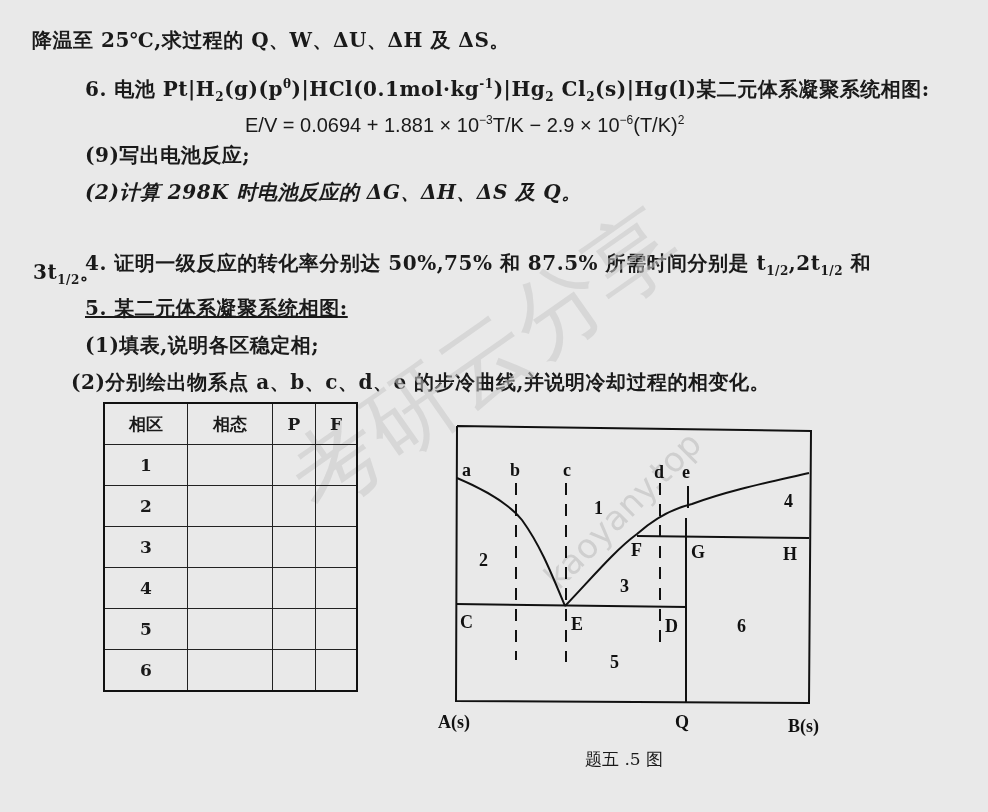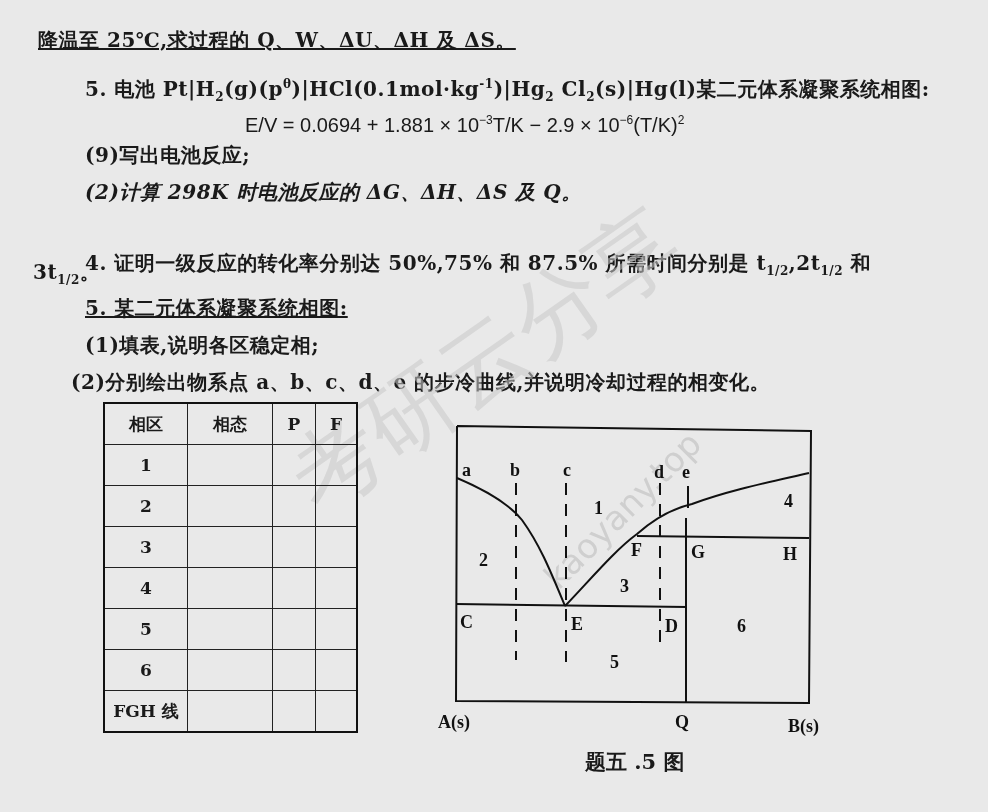--- a/index.html
+++ b/index.html
@@ -16,29 +16,29 @@
   table.phase {
     position:absolute; left:103px; top:402px; border-collapse:collapse;
     border:2px solid #111; font-family:"DejaVu Serif",serif; font-weight:bold;
   }
   table.phase td, table.phase th {
     border:1.5px solid #222; height:40px; text-align:center; font-size:17px; padding:0;
   }
   .c1 { width:82px; } .c2 { width:84px; } .c3 { width:42px; } .c4 { width:40px; }
   .diag { position:absolute; left:430px; top:410px; width:400px; height:380px; }
   .diag text { font-family:"Liberation Serif",serif; font-weight:bold; font-size:18px; fill:#111; }
-  .caption { position:absolute; left:585px; top:748px; font-size:21px; font-weight:bold; }
+  .caption { position:absolute; left:585px; top:748px; font-size:17px; font-weight:normal; }
 </style>
 </head>
 <body>
 
-<div class="line" style="left:38px;top:28px;text-decoration:underline;">降温至 25℃,求过程的 Q、W、ΔU、ΔH 及 ΔS。</div>
+<div class="line" style="left:32px;top:28px;">降温至 25℃,求过程的 Q、W、ΔU、ΔH 及 ΔS。</div>
 
 <div class="line" style="left:85px;top:72px;">
-  <span>5. 电池 Pt|H</span><sub>2</sub><span>(g)(p</span><sup>θ</sup><span>)|HCl(0.1mol·kg</span><sup>-1</sup><span>)|Hg</span><sub>2</sub><span> Cl</span><sub>2</sub><span>(s)|Hg(l)某二元体系凝聚系统相图:</span>
+  <span>6. 电池 Pt|H</span><sub>2</sub><span>(g)(p</span><sup>θ</sup><span>)|HCl(0.1mol·kg</span><sup>-1</sup><span>)|Hg</span><sub>2</sub><span> Cl</span><sub>2</sub><span>(s)|Hg(l)某二元体系凝聚系统相图:</span>
 </div>
 
 <div class="eq" style="left:245px;top:106px;">
   <span>E/V = 0.0694 + 1.881 × 10</span><sup>−3</sup><span>T/K − 2.9 × 10</span><sup>−6</sup><span>(T/K)</span><sup>2</sup>
 </div>
 
 <div class="line" style="left:85px;top:143px;">(9)写出电池反应;</div>
 <div class="line" style="left:85px;top:180px;font-style:italic;">(2)计算 298K 时电池反应的 ΔG、ΔH、ΔS 及 Q。</div>
 
 <div class="line" style="left:85px;top:223px;margin-top:28px;">
@@ -92,26 +92,20 @@
         <td></td>
         <td></td>
         <td></td>
       </tr>
   <tr>
         <td>6</td>
         <td></td>
         <td></td>
         <td></td>
       </tr>
-  <tr>
-        <td>FGH 线</td>
-        <td></td>
-        <td></td>
-        <td></td>
-      </tr>
 </tbody>
   </table>
 
 <svg class="diag" viewBox="0 0 400 380">
   <g stroke="#111" stroke-width="2" fill="none">
 
     <polyline points="27,16 381,21 379,293 26,291 27,16"></polyline>
 
     <path d="M27,68 C60,82 80,95 92,110 C110,135 120,160 135,196"></path>
 

